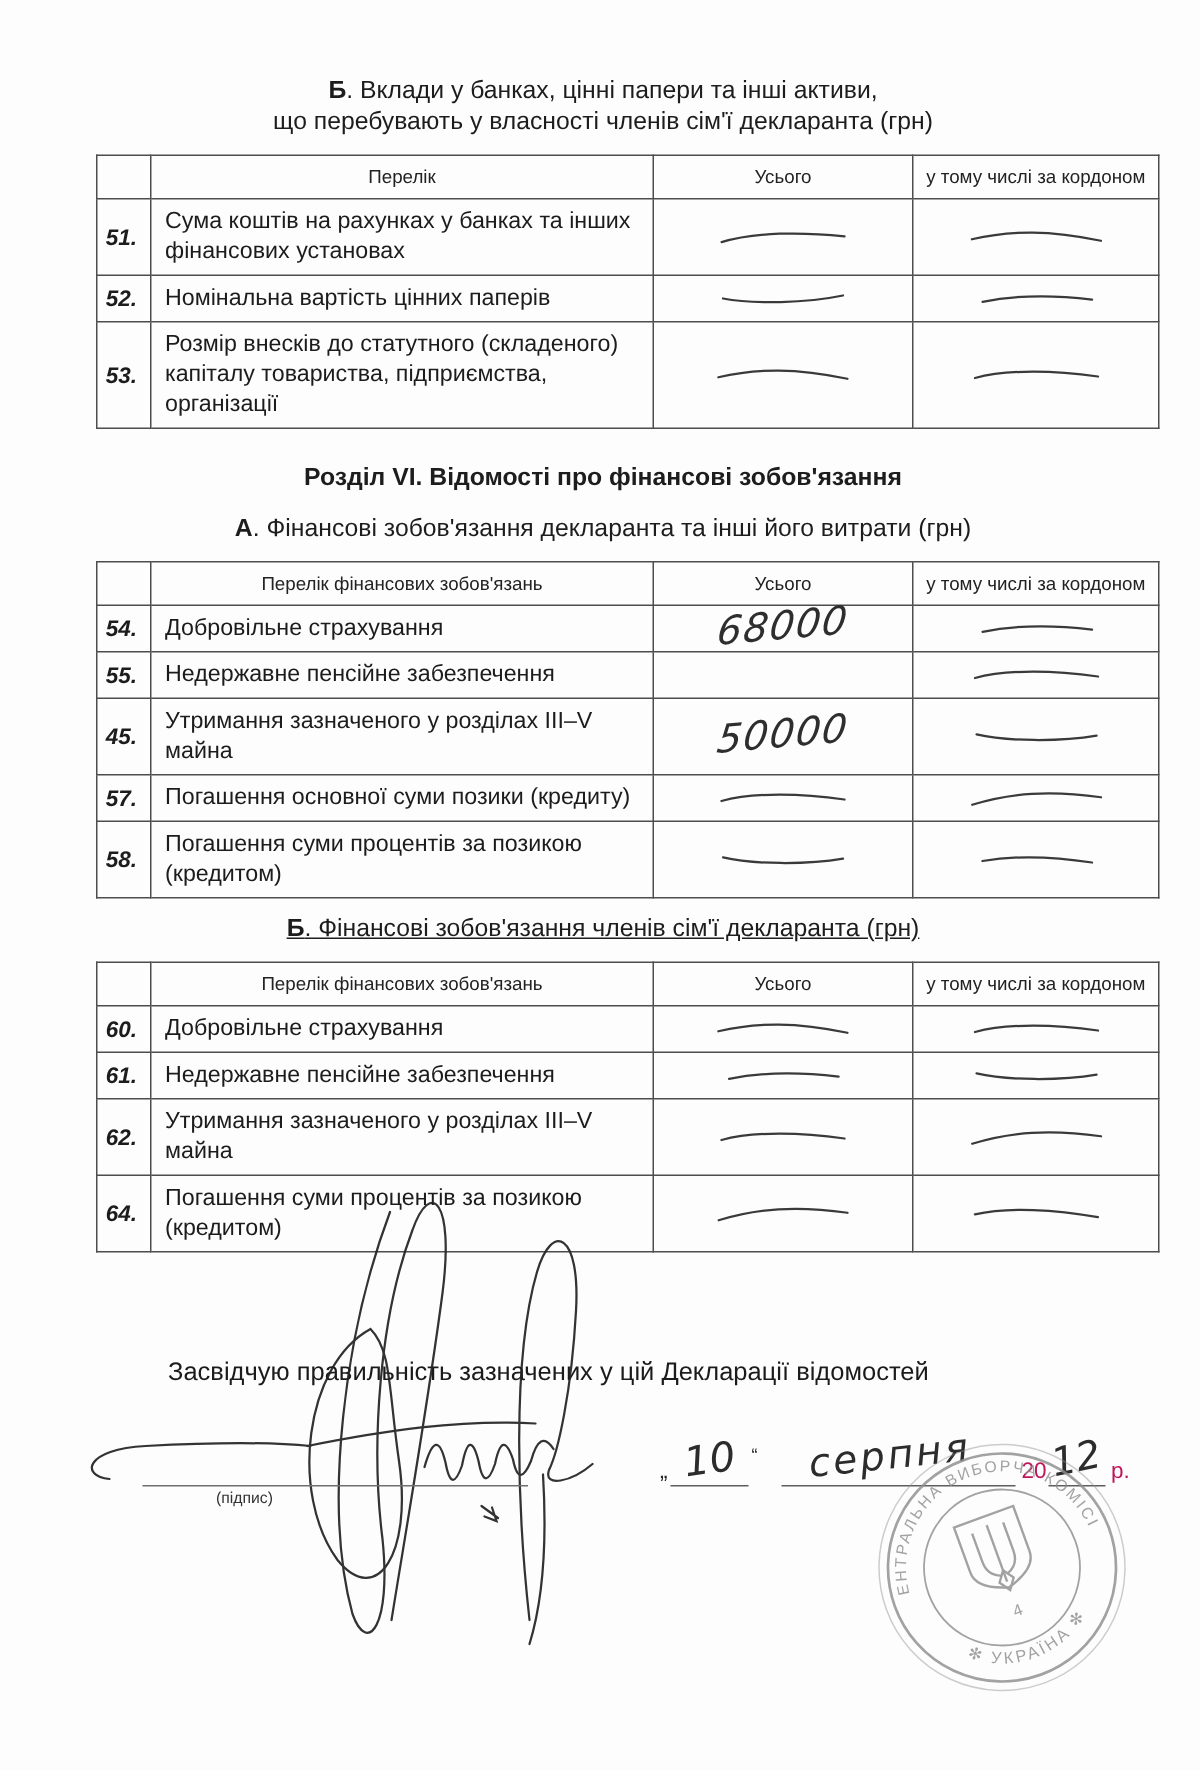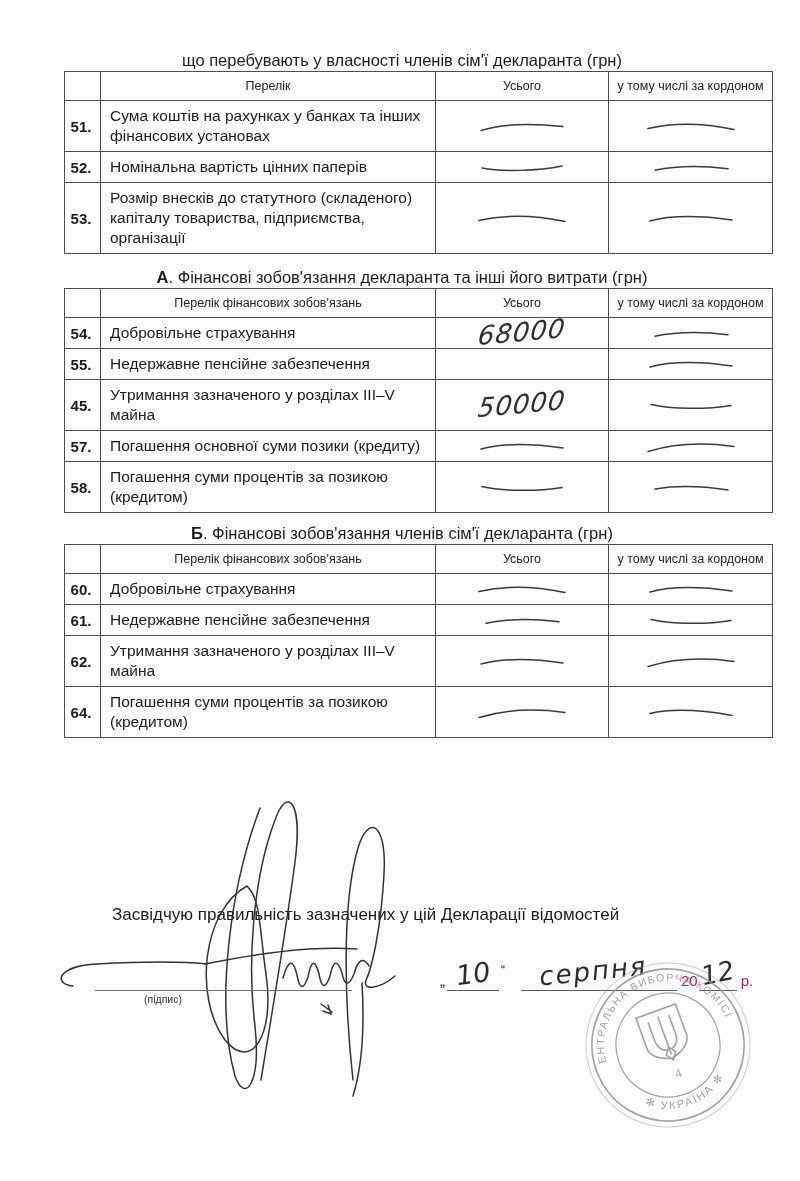--- a/index.html
+++ b/index.html
@@ -4,32 +4,32 @@
 <style>
   html,body{margin:0;padding:0;background:#ffffff;}
   .page{
     position:relative;width:800px;height:1181px;background:#fdfdfd;
     font-family:"Liberation Sans",sans-serif;color:#1d1d1d;overflow:hidden;
   }
   
   .heading{width:676px;margin:0 0 0 64px;text-align:center;font-size:16.5px;line-height:21px;}
   .heading.bold{font-weight:bold;}
   .h-top{padding-top:50px;}
-  .mt-table{padding-left:12px;}
+  .mt-table{margin-top:11px;padding-left:12px;}
   .mt-sec{margin-top:22px;}
   .mt-sub{margin-top:13px;}
-  .mt-sub2{margin-top:10px;}
+  .mt-sub2{margin-top:10px;text-decoration:underline;}
   
   table.dtable{
     width:676px;margin-left:64px;border-collapse:collapse;table-layout:fixed;
     font-size:15.5px;color:#1c1c1c;
   }
   table.dtable th,table.dtable td{border:1px solid #4d4d4d;vertical-align:middle;}
   table.dtable th{font-weight:normal;font-size:12.5px;padding:7px 4px;text-align:center;color:#222;}
-  td.c-num{width:27px;text-align:center;font-weight:bold;font-size:15px;vertical-align:top;padding:5px 3px 5px 0;}
+  td.c-num{width:27px;text-align:center;font-weight:bold;font-size:15px;vertical-align:top;padding:5px 3px 5px 0;font-style:italic;}
   th.c-num{width:27px;}
   td.c-list{width:326px;padding:5px 9px;line-height:20px;vertical-align:top;text-align:left;}
   th.c-list{width:326px;}
   td.c-total{width:164px;text-align:center;padding:2px 4px;}
   th.c-total{width:164px;}
   td.c-abroad{width:155px;text-align:center;padding:2px 4px;}
   th.c-abroad{width:155px;}
   .hw{
     font-family:"DejaVu Sans",sans-serif;font-style:italic;font-size:26px;line-height:20px;
     display:inline-block;transform:rotate(-5deg) skewX(-12deg);color:#2e2e2e;letter-spacing:1px;
@@ -54,20 +54,21 @@
   .hw-year{font-size:26px;transform:rotate(-12deg);position:relative;top:6px;}
   .stamp-svg{position:absolute;left:575px;top:952px;opacity:.82;pointer-events:none;}
   .footer-note{position:absolute;left:78px;top:1186px;font-family:"Liberation Serif",serif;font-size:13.5px;color:#1d4ed8;}
 </style>
 </head>
 <body>
 
 <div class="page">
 
   <div class="heading h-top">
+    <div class="h-line"><b>Б</b><span>. Вклади у банках, цінні папери та інші активи,</span></div>
     <div class="h-line">що перебувають у власності членів сім'ї декларанта (грн)</div>
   </div>
 
   <table class="dtable mt-table">
     <thead>
       <tr>
         <th class="c-num"></th>
         <th class="c-list">Перелік</th>
         <th class="c-total">Усього</th>
         <th class="c-abroad">у тому числі за кордоном</th>
@@ -100,20 +101,21 @@
           <td class="c-total"><svg class="dash" width="94" height="12" viewBox="0 0 94 12" style="transform:rotate(2deg)">
               <path d="M4,9 C30,2 56,1 90,7" stroke="#3a3a3a" stroke-width="1.5" fill="none" stroke-linecap="round"></path>
             </svg></td>
           <td class="c-abroad"><svg class="dash" width="90" height="12" viewBox="0 0 90 12" style="transform:rotate(0deg)">
               <path d="M4,8 C26,2 58,3 86,7" stroke="#3a3a3a" stroke-width="1.5" fill="none" stroke-linecap="round"></path>
             </svg></td>
         </tr>
       </tbody>
   </table>
 
+  <div class="heading bold mt-sec">Розділ VI. Відомості про фінансові зобов'язання</div>
 
   <div class="heading mt-sub"><b>А</b><span>. Фінансові зобов'язання декларанта та інші його витрати (грн)</span></div>
 
   <table class="dtable mt-table">
     <thead>
       <tr>
         <th class="c-num"></th>
         <th class="c-list">Перелік фінансових зобов'язань</th>
         <th class="c-total">Усього</th>
         <th class="c-abroad">у тому числі за кордоном</th>

